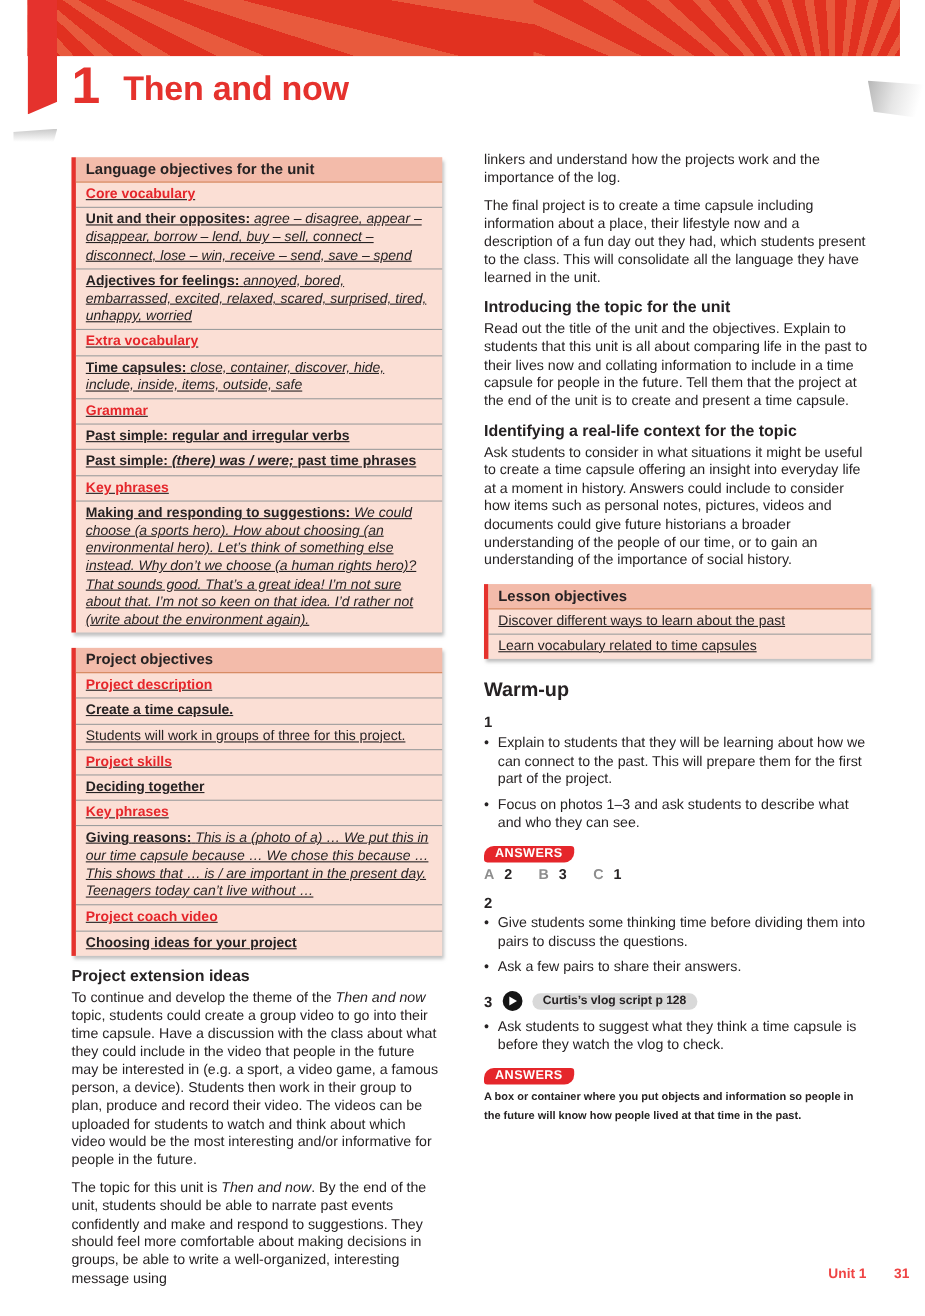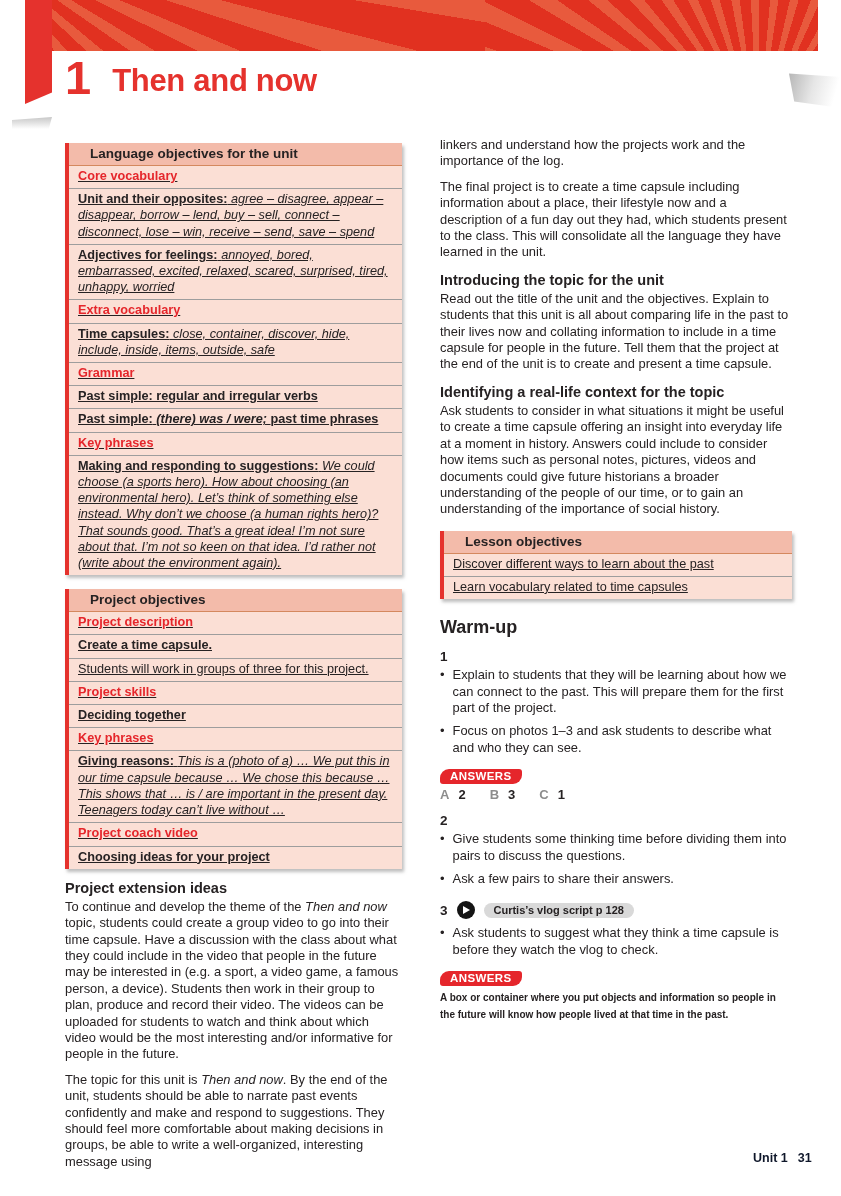--- a/index.html
+++ b/index.html
@@ -25,21 +25,21 @@
   .unit-num{color:#e5322d;font-size:47px;font-weight:800;line-height:1;letter-spacing:-1px;}
   .unit-title{color:#e5322d;font-size:31px;font-weight:800;line-height:1;margin:11px 0 0 22px;letter-spacing:-0.3px;}
 
   
   .col-left{position:absolute;left:65px;top:143px;width:337px;}
   .col-right{position:absolute;left:440px;top:137px;width:352px;}
 
   
   .objbox{border-left:4px solid #e5322d;background:#fbdfd5;box-shadow:2px 3px 3px rgba(130,130,130,.5);}
   .objbox .hd{background:#f3bbaa;border-bottom:1px solid #d4885e;font-weight:700;font-size:13.5px;
-     color:#262223;padding:3px 21px 4px;}
+     color:#262223;padding:3px 9px 4px;}
   .objbox .row{padding:2px 9px 4px;border-bottom:1px solid #9d9d9d;font-size:12.7px;line-height:16.2px;text-decoration:underline;}
   .objbox .row:last-child{border-bottom:none;}
   .row.sub span{color:#e5262b;font-weight:700;}
   .row b{font-weight:700;}
   .row i{font-style:italic;}
   .gap{height:14px;}
 
   
   .h3{font-size:14.5px;font-weight:700;margin:11px 0 3px;}
   .para{font-size:12.9px;line-height:16.4px;margin:0 0 9px;}
@@ -59,21 +59,21 @@
   .akey{color:#8d8d8d;font-weight:700;margin-right:9px;}
   .aval{font-weight:700;margin-right:24px;}
   .answer{font-weight:700;font-size:10px;line-height:16.4px;margin:4px 0 0;}
 
   .stepline{display:flex;align-items:center;gap:9px;margin:14px 0 6px;}
   .play{width:18px;height:18px;border-radius:50%;background:#141414;position:relative;flex:0 0 auto;}
   .play::before{content:"";position:absolute;left:6.5px;top:4.5px;
      border-left:7px solid #fff;border-top:4.5px solid transparent;border-bottom:4.5px solid transparent;}
   .pill{background:#d9d9d9;border-radius:9px;padding:1px 10px 2px;font-size:11px;font-weight:700;color:#262223;}
 
-  .footer{position:absolute;left:753px;top:1151px;display:flex;gap:10px;font-weight:700;font-size:12.5px;color:#0f172a;}
+  .footer{position:absolute;left:753px;top:1151px;display:flex;gap:25px;font-weight:700;font-size:12.5px;color:#ef4444;}
 </style>
 </head>
 <body>
 
 <div class="page">
 
   <div class="banner"></div>
   <div class="red-bar"></div>
   <div class="curl-right"></div>
   <div class="curl-left"></div>

